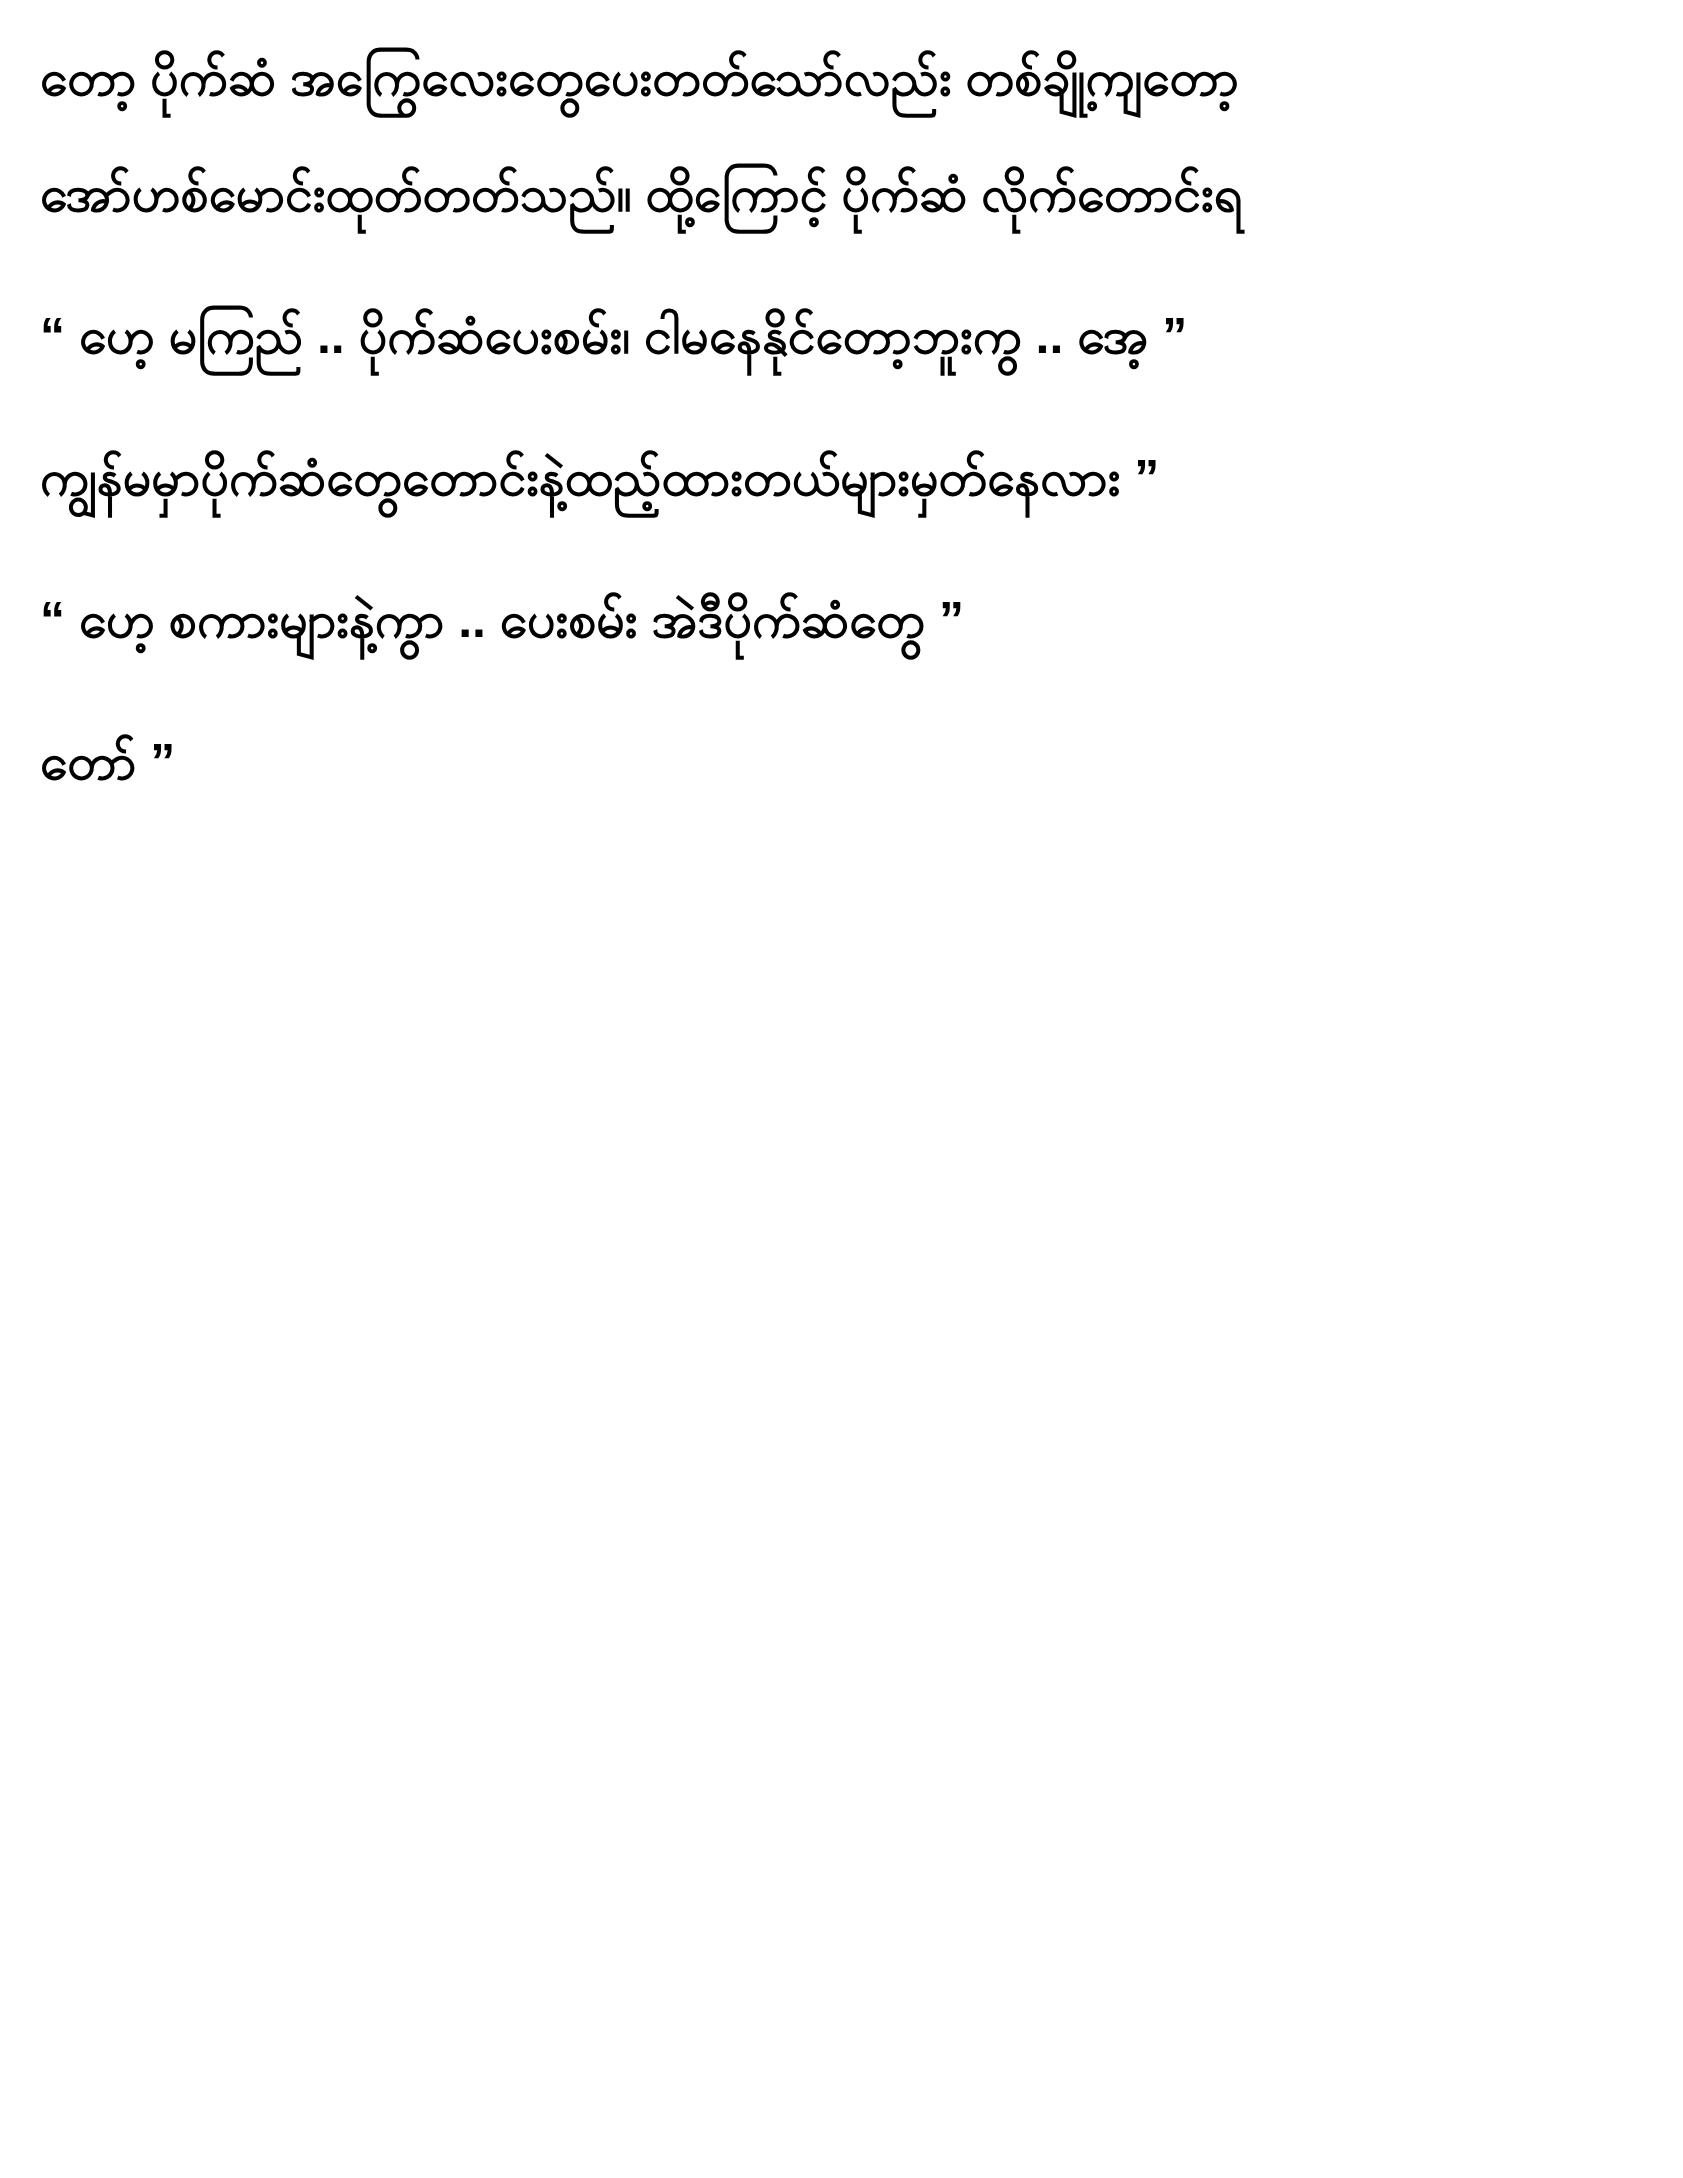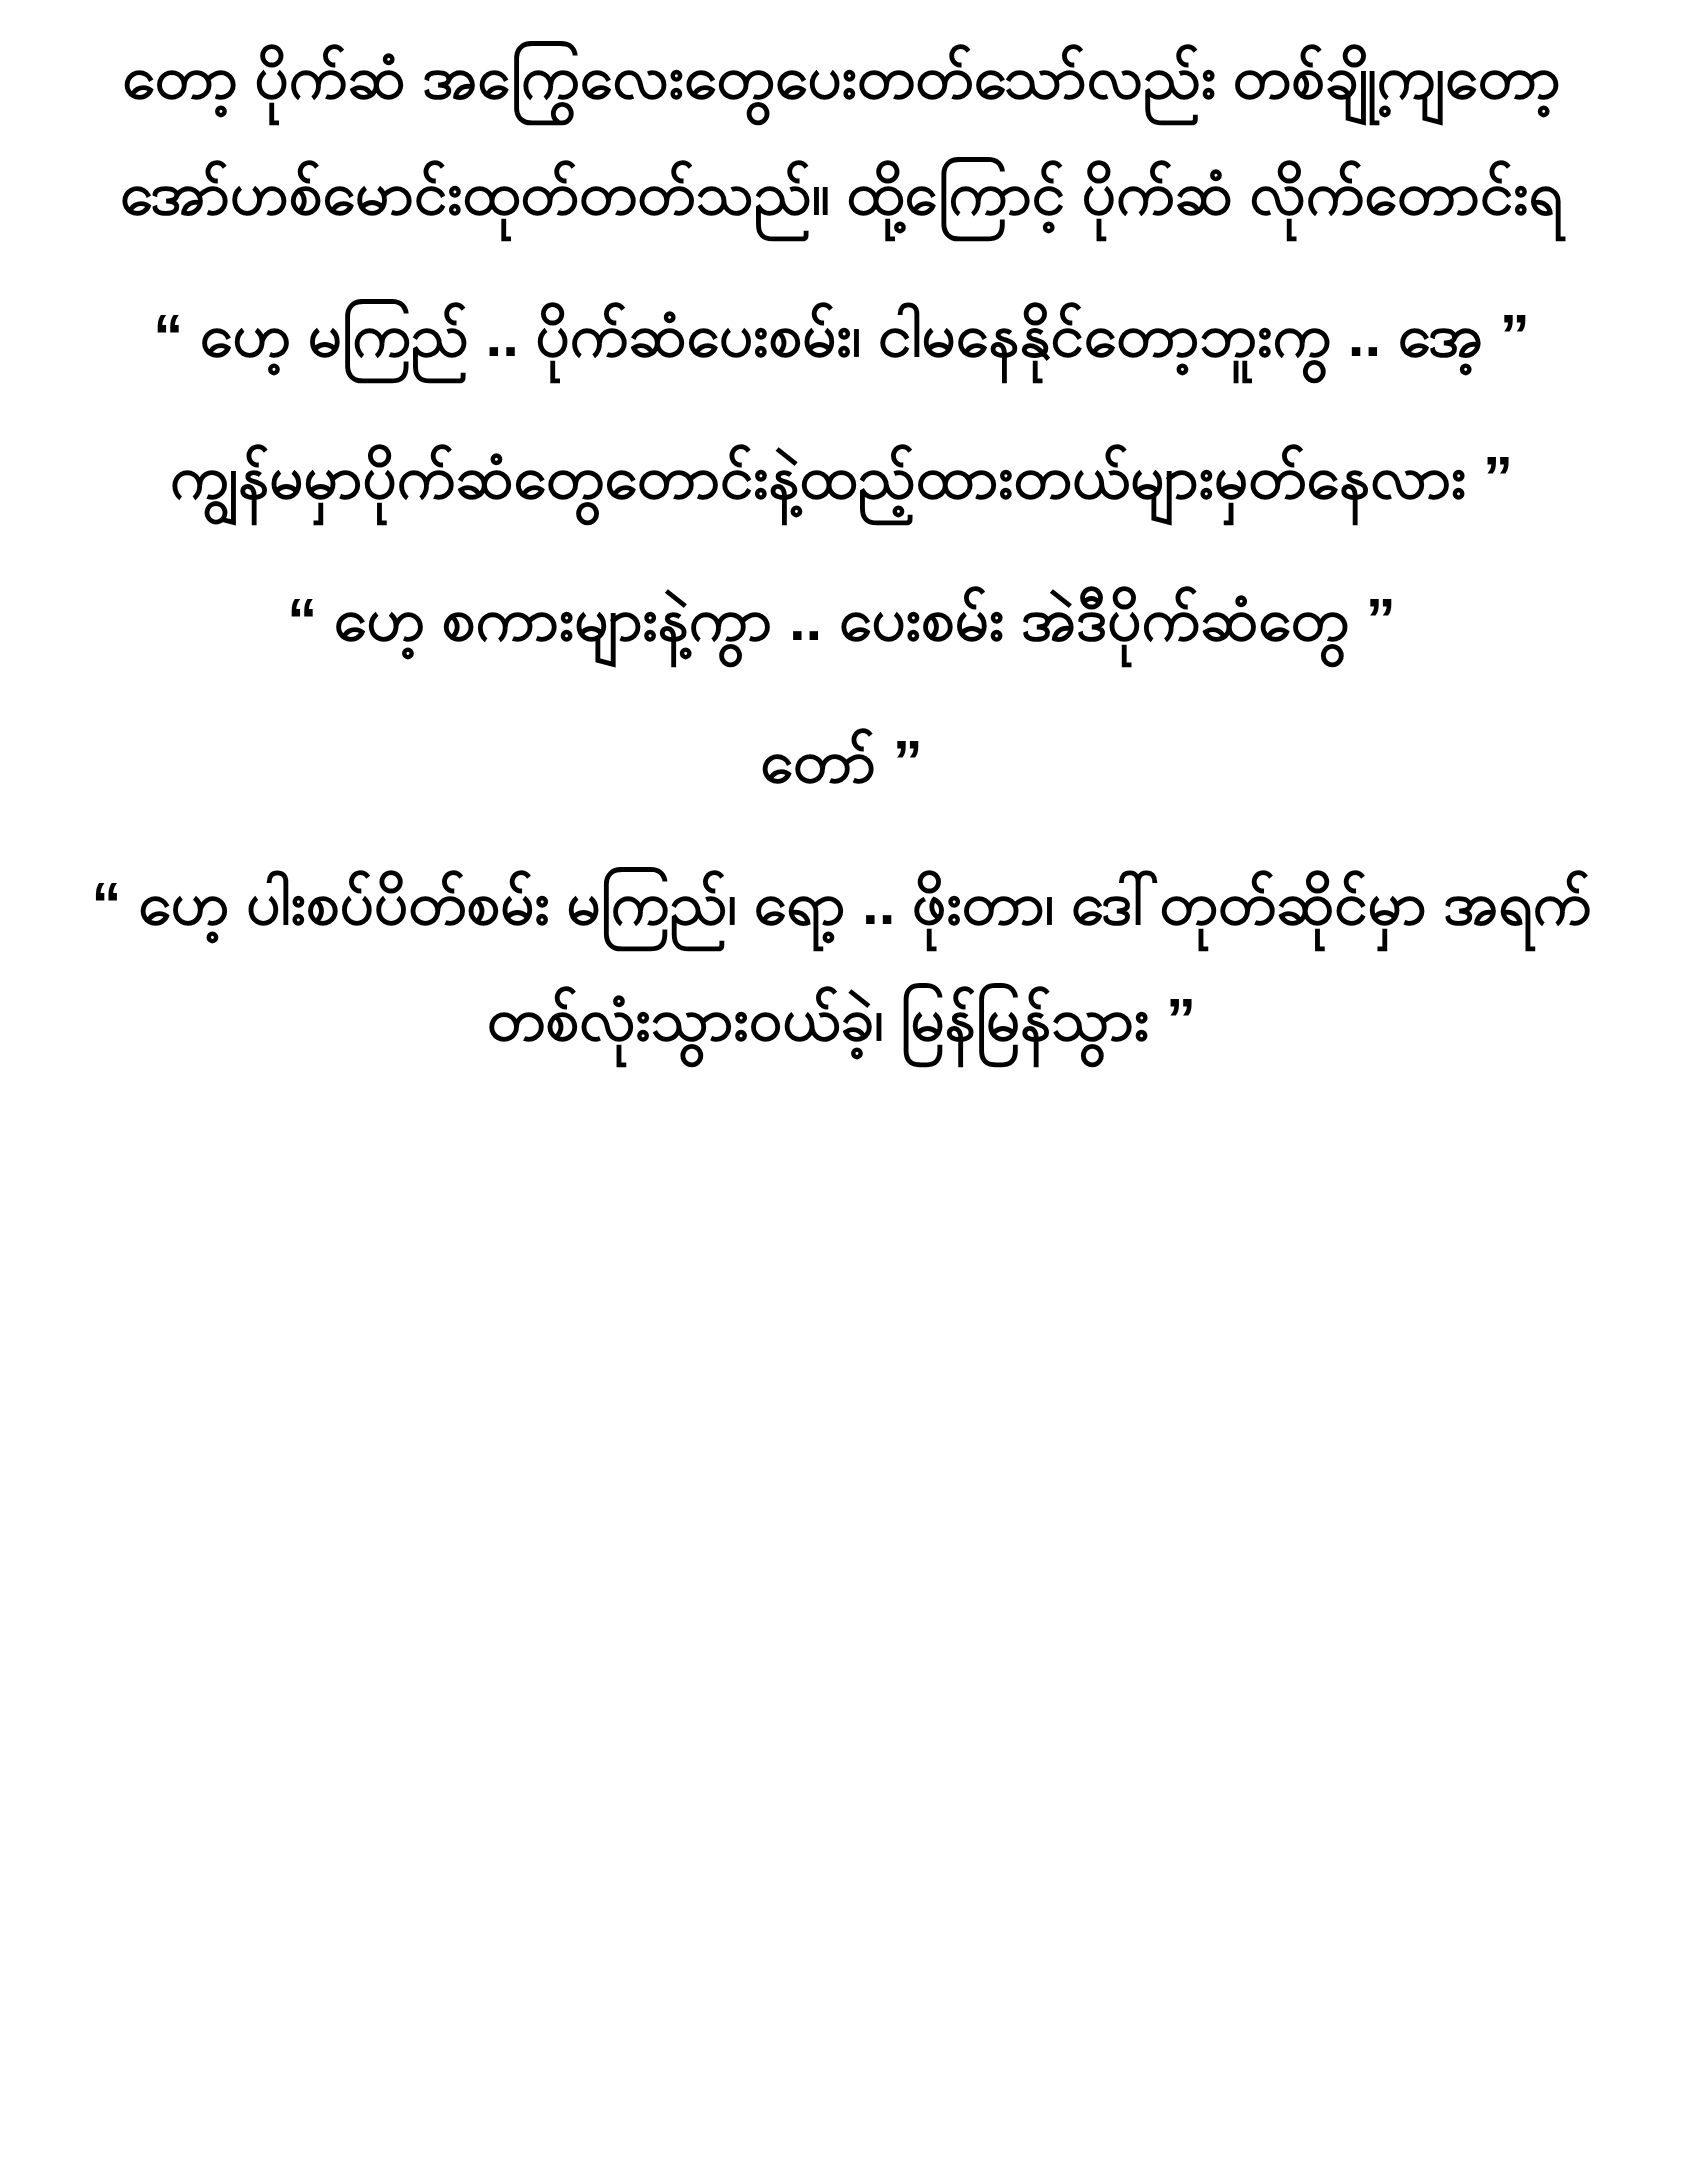--- a/index.html
+++ b/index.html
@@ -18,25 +18,24 @@
   .page {
     box-sizing: border-box;
     width: 1683px;
     height: 2178px;
     padding: 20px 40px 0 40px;
   }
   .para {
     margin: 0 0 26px 0;
   }
   .line {
-    font-size: 60px;
+    font-size: 50px;
     line-height: 116px;
     white-space: nowrap;
     letter-spacing: 0px;
-    text-align: center;
   }
 </style>
 </head>
 <body>
 
 <div class="page">
 
   <div class="para">
     <div class="line">တော့ ပိုက်ဆံ အကြွေလေးတွေပေးတတ်သော်လည်း တစ်ချို့ကျတော့</div>
     <div class="line">အော်ဟစ်မောင်းထုတ်တတ်သည်။ ထို့ကြောင့် ပိုက်ဆံ လိုက်တောင်းရ</div>
@@ -53,19 +52,15 @@
   <div class="para">
     <div class="line">“ ဟေ့ စကားများနဲ့ကွာ .. ပေးစမ်း အဲဒီပိုက်ဆံတွေ ”</div>
   </div>
 
 
 
   <div class="para">
     <div class="line">တော် ”</div>
   </div>
 
-  <div class="para">
-    <div class="line">“ ဟေ့ ပါးစပ်ပိတ်စမ်း မကြည်၊ ရော့ .. ဖိုးတာ၊ ဒေါ်တုတ်ဆိုင်မှာ အရက်</div>
-    <div class="line">တစ်လုံးသွားဝယ်ခဲ့၊ မြန်မြန်သွား ”</div>
-  </div>
 
 </div>
 
 
 </body></html>

